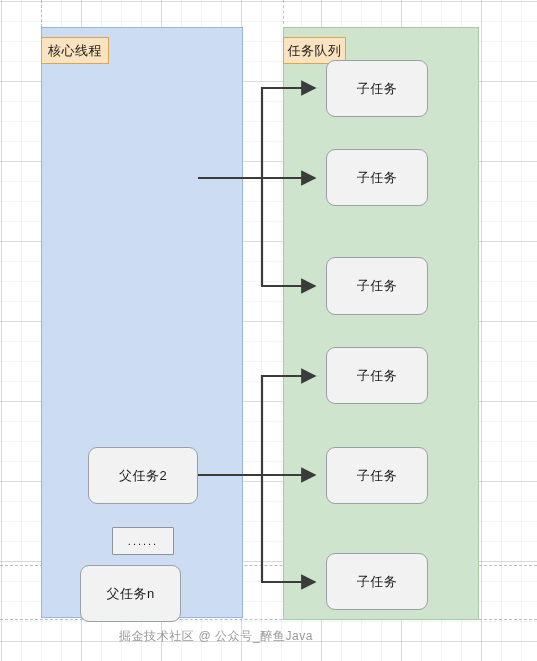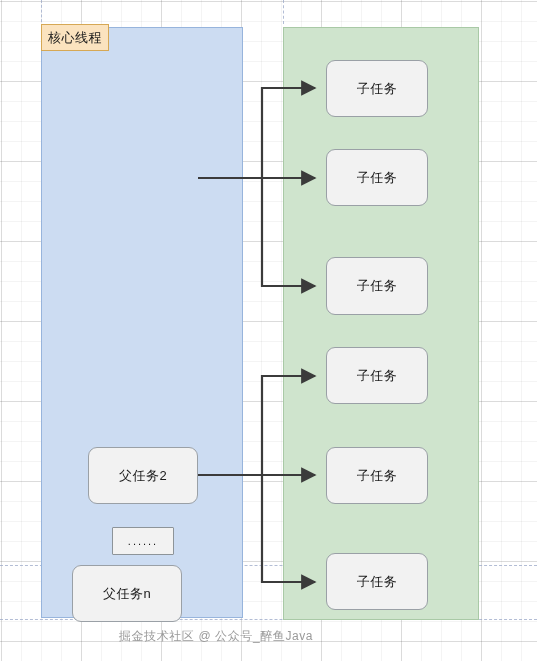--- a/index.html
+++ b/index.html
@@ -52,20 +52,21 @@
     position: absolute;
     box-sizing: border-box;
     background: #fbe3bf;
     border: 1px solid #d6a855;
     color: #1a1a1a;
     font-size: 13px;
     line-height: 25px;
     text-align: center;
     letter-spacing: 0.5px;
     white-space: nowrap;
+    margin-top: 13px;
   }
   .title-core  { left: 41px;  top: 24px; width: 68px; height: 27px; }
   .title-queue { left: 283px; top: 24px; width: 63px; height: 27px; }
 
   
   .node {
     position: absolute;
     box-sizing: border-box;
     background: #f2f2f2;
     border: 1px solid #9aa0a6;
@@ -82,21 +83,21 @@
     border-radius: 1px;
     border-color: #8d9499;
     font-size: 11px;
     letter-spacing: 2px;
   }
 
   
   .p1 { left: 88px;  top: 150px; width: 110px; height: 57px; }
   .p2 { left: 88px;  top: 447px; width: 110px; height: 57px; }
   .pd { left: 112px; top: 527px; width: 62px;  height: 28px; }
-  .pn { left: 72px;  top: 565px; width: 110px; height: 57px; }
+  .pn { left: 80px;  top: 565px; width: 101px; height: 57px; }
 
   
   .c1 { left: 326px; top: 60px;  width: 102px; height: 57px; }
   .c2 { left: 326px; top: 149px; width: 102px; height: 57px; }
   .c3 { left: 326px; top: 257px; width: 102px; height: 58px; }
   .c4 { left: 326px; top: 347px; width: 102px; height: 57px; }
   .c5 { left: 326px; top: 447px; width: 102px; height: 57px; }
   .c6 { left: 326px; top: 553px; width: 102px; height: 57px; }
 
   
@@ -141,20 +142,21 @@
 
   <div class="guide guide-v" style="left:41px; top:0px; height:27px;"></div>
   <div class="guide guide-v" style="left:283px; top:0px; height:24px;"></div>
   <div class="guide guide-h" style="left:0px; top:565px; width:537px;"></div>
   <div class="guide guide-h" style="left:0px; top:619px; width:537px;"></div>
 
   <div class="lane lane-core"></div>
   <div class="lane lane-queue"></div>
 
   <div class="lane-title title-core">核心线程</div>
+  <div class="lane-title title-queue">任务队列</div>
 
   <svg id="wires" viewBox="0 0 537 661" xmlns="http://www.w3.org/2000/svg">
     <defs>
       <marker id="arrow" viewBox="0 0 10 10" refX="9" refY="5" markerWidth="7" markerHeight="7" orient="auto-start-reverse">
         <path d="M 0 0 L 10 5 L 0 10 z" fill="#3b3b3b"></path>
       </marker>
     </defs>
 
     <g>
       <path d="M 198 178 L 262 178" fill="none" stroke="#3b3b3b" stroke-width="2.2"></path>

